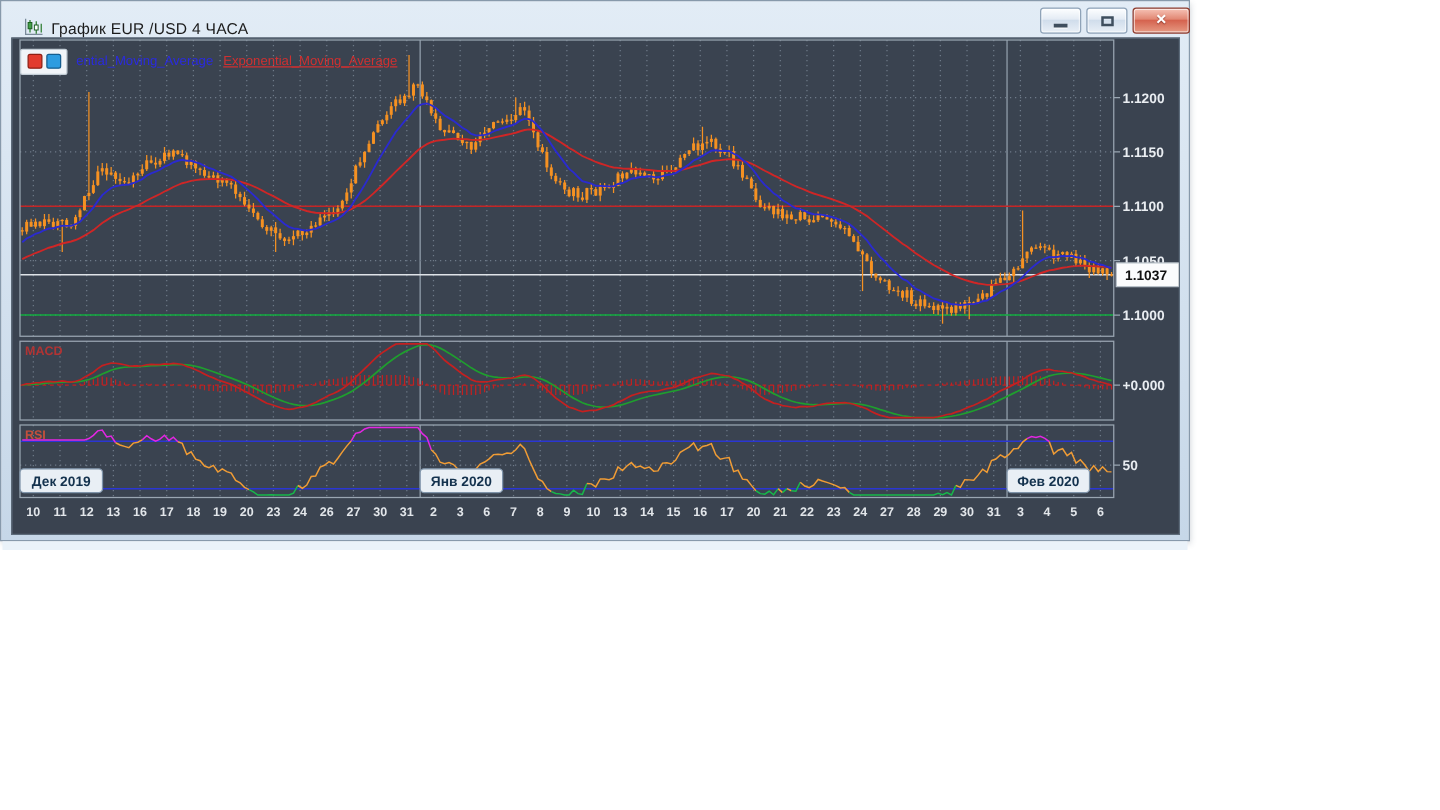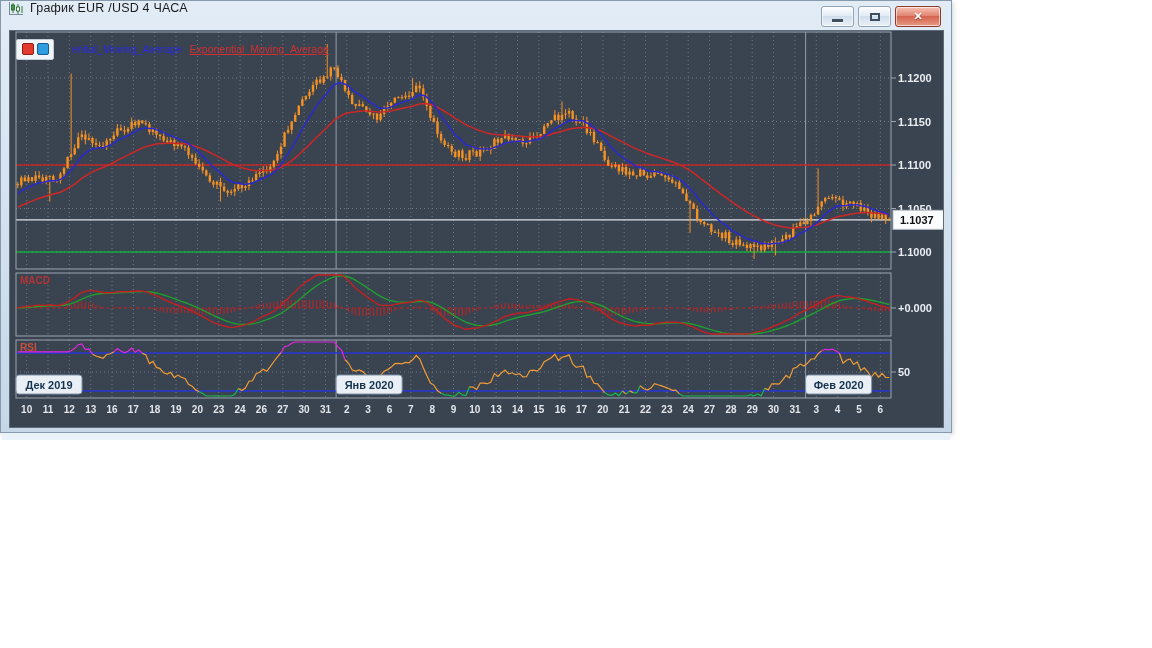--- a/index.html
+++ b/index.html
@@ -1,20 +1,20 @@
 <!DOCTYPE html>
 <html><head>
 <meta charset="utf-8">
 <style>
   html,body{margin:0;padding:0;width:1152px;height:648px;background:#ffffff;
     font-family:"Liberation Sans",sans-serif;overflow:hidden;}
   #window{position:absolute;left:0;top:0;width:952px;height:433px;
     background:linear-gradient(#e2ecf6,#c6d7e8);border:1px solid #8799ab;
     box-sizing:border-box;box-shadow:1px 2px 5px rgba(60,80,100,.25);}
-  .titlebar{position:absolute;left:0;top:0;width:100%;height:29px;display:flex;align-items:flex-start;}
+  .titlebar{position:absolute;left:11px;top:0;width:100%;height:29px;display:flex;align-items:flex-end;}
   .title-icon{margin-left:7px;width:16px;height:16px;display:inline-block;}
   .title-text{margin-left:6px;font-size:12.5px;color:#1b1b1b;letter-spacing:.2px;}
   .win-buttons{position:absolute;right:10px;top:5px;display:flex;gap:4px;}
   .wbtn{height:19px;border-radius:3px;display:flex;align-items:center;justify-content:center;
     border:1px solid #8fa3b8;background:linear-gradient(#fdfeff,#e3ebf4 45%,#cfdceb 46%,#e9f0f7);
     box-shadow:inset 0 0 0 1px rgba(255,255,255,.6);cursor:default;}
   .wbtn.min,.wbtn.max{width:31px;}
   .wbtn.close{width:44px;border:1px solid #8e3a2c;
     background:linear-gradient(#f6c3b6,#e18672 45%,#d4604c 46%,#e69a83);}
   .glyph-min{width:11px;height:3px;background:#3e4e5e;margin-top:7px;box-shadow:0 1px 0 rgba(255,255,255,.7);}
@@ -23,21 +23,21 @@
   #client{position:absolute;left:8px;top:29px;width:933px;height:396px;background:#3a4350;
     border:1px solid #5c6b7a;box-sizing:content-box;}
   #chart-svg{position:absolute;left:0;top:0;}
   #chart-svg text{font-family:"Liberation Sans",sans-serif;}
   #legend{position:absolute;left:6px;top:8px;display:flex;align-items:center;height:20px;}
   .legend-box{width:36px;height:19px;background:#f1f4f8;border:1px solid #c3cdd6;border-radius:2px;
     display:flex;align-items:center;justify-content:center;gap:3px;}
   .sq{width:10px;height:10px;border-radius:2px;display:inline-block;}
   .sq.red{background:#e23b2e;border:1px solid #8f1f14;}
   .sq.blue{background:#2e9ce0;border:1px solid #155d8f;}
-  .lg-blue{margin-left:18px;font-size:10.5px;color:#2a2ae0;}
+  .lg-blue{margin-left:7px;font-size:10.5px;color:#2a2ae0;}
   .lg-red{margin-left:8px;font-size:10.5px;color:#d03030;text-decoration:underline;}
   #below-strip{position:absolute;left:2px;top:433px;width:948px;height:7px;background:#eaf2f9;}
 </style>
 </head>
 <body>
 
 <div id="window">
   <div class="titlebar">
     <span class="title-icon">
       <svg width="16" height="16" viewBox="0 0 16 16">

